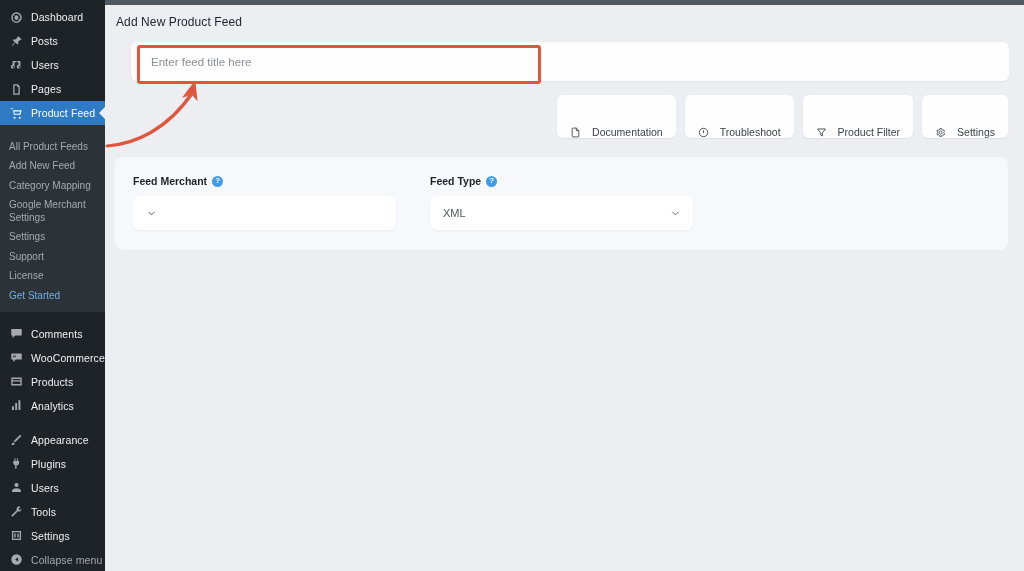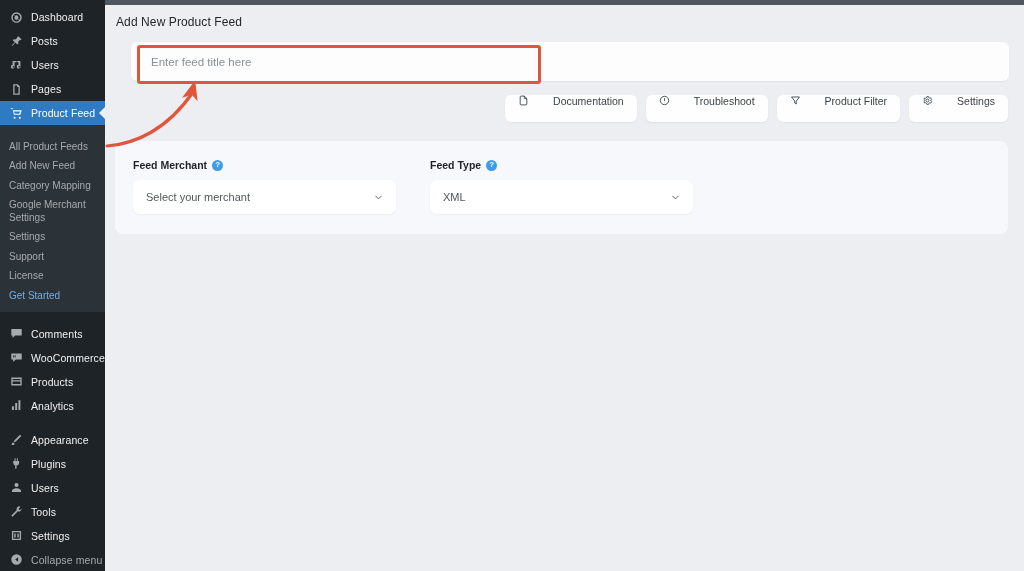--- a/index.html
+++ b/index.html
@@ -105,22 +105,22 @@
     border-radius: 3px;
     pointer-events: none;
   }
 
   
   #actions {
     display: flex; justify-content: flex-end; gap: 9px;
     margin: 14px 16px 0 0;
   }
   .act-btn {
-    display: flex; align-items: flex-start; gap: 24px;
-    height: 27px;
+    display: flex; align-items: flex-end; gap: 11px;
+    height: 43px;
     padding: 0 13px;
     background: #fefefe;
     border: none;
     border-radius: 6px;
     font-size: 10.5px;
     color: #3c434a;
     font-family: "Liberation Sans", sans-serif;
     cursor: pointer;
     box-shadow: 0 1px 2px rgba(16,24,40,.06);
     white-space: nowrap;
@@ -387,21 +387,20 @@
     </div>
 
     <div id="form-panel">
 
       <div class="field">
         <div class="field-label">
           <span>Feed Merchant</span>
           <span class="help-ico">?</span>
         </div>
         <div class="select-box">
-          <span class="val">Select your merchant</span>
           <span class="chev"><svg viewBox="0 0 20 20" fill="none" stroke="#5a6168" stroke-width="1.8" stroke-linecap="round" stroke-linejoin="round">
                 <path d="M5 7.5l5 5 5-5"></path>
               </svg></span>
         </div>
       </div>
 
       <div class="field">
         <div class="field-label">
           <span>Feed Type</span>
           <span class="help-ico">?</span>

